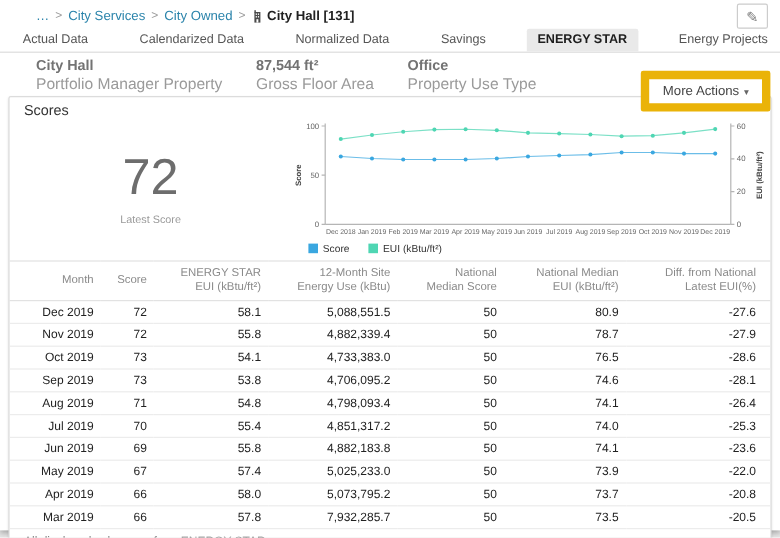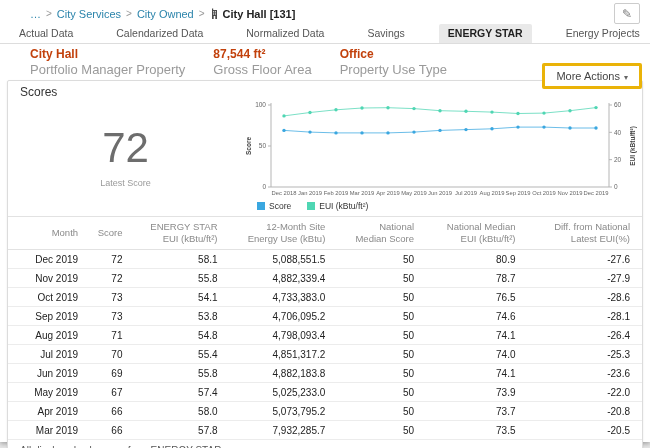--- a/index.html
+++ b/index.html
@@ -21,24 +21,24 @@
   .edit-btn { width:26px; height:21px; border:1px solid #ccc; border-radius:2px; background:#fff; color:#777; font-size:12px; line-height:18px; cursor:pointer; }
 
   
   .tabs { display:flex; align-items:flex-end; padding-left:10px; border-bottom:1px solid #ddd; height:19px;gap:25px; }
   .tab { font-size:10.5px; color:#555; padding:3px 9px 4px; cursor:pointer; white-space:nowrap; }
   .tab.active { background:#e9e9e9; color:#1e1e1e; font-weight:bold; border-radius:2px 2px 0 0; }
   .flag-ico { color:#e0312d; font-size:9px; margin-left:3px; }
 
   
   .prop-strip { display:flex; align-items:center; padding:7px 8px 7px 30px; gap:28px; height:36px; }
-  .stat .v { font-size:12px; font-weight:bold; color:#c2410c; }
+  .stat .v { font-size:12px; font-weight:bold; color:#737373; }
   .stat .c { font-size:13px; color:#9a9a9a; margin-top:1px; white-space:nowrap;text-align:right; }
   .strip-actions { margin-left:auto; display:flex; gap:7px; }
-  .btn { font-size:11px; color:#444; background:#fff; border:3px solid #eab308; border-radius:2px; padding:4px 11px; cursor:pointer; white-space:nowrap;margin-top:28px; }
+  .btn { font-size:11px; color:#444; background:#fff; border:7px solid #eab308; border-radius:2px; padding:4px 11px; cursor:pointer; white-space:nowrap;margin-top:28px; }
   .caret { font-size:8px; color:#666; margin-left:4px; }
 
   
   .panel { margin:0 7px; border:1px solid #dcdcdc; border-radius:2px; background:#fff; box-shadow:0 1px 2px rgba(0,0,0,.1); }
   .panel-title { font-size:12px; color:#333; padding:4px 12px 2px; height:18px; }
   .scores-row { display:flex; align-items:stretch; }
   .latest-block { width:235px; display:flex; flex-direction:column; align-items:center; justify-content:center; padding-top:2px; }
   .big-score { font-size:42px; color:#6d6d6d; line-height:1; }
   .latest-cap { font-size:9px; color:#9a9a9a; margin-top:9px; }
   .chart-block { flex:1; min-width:0; }

